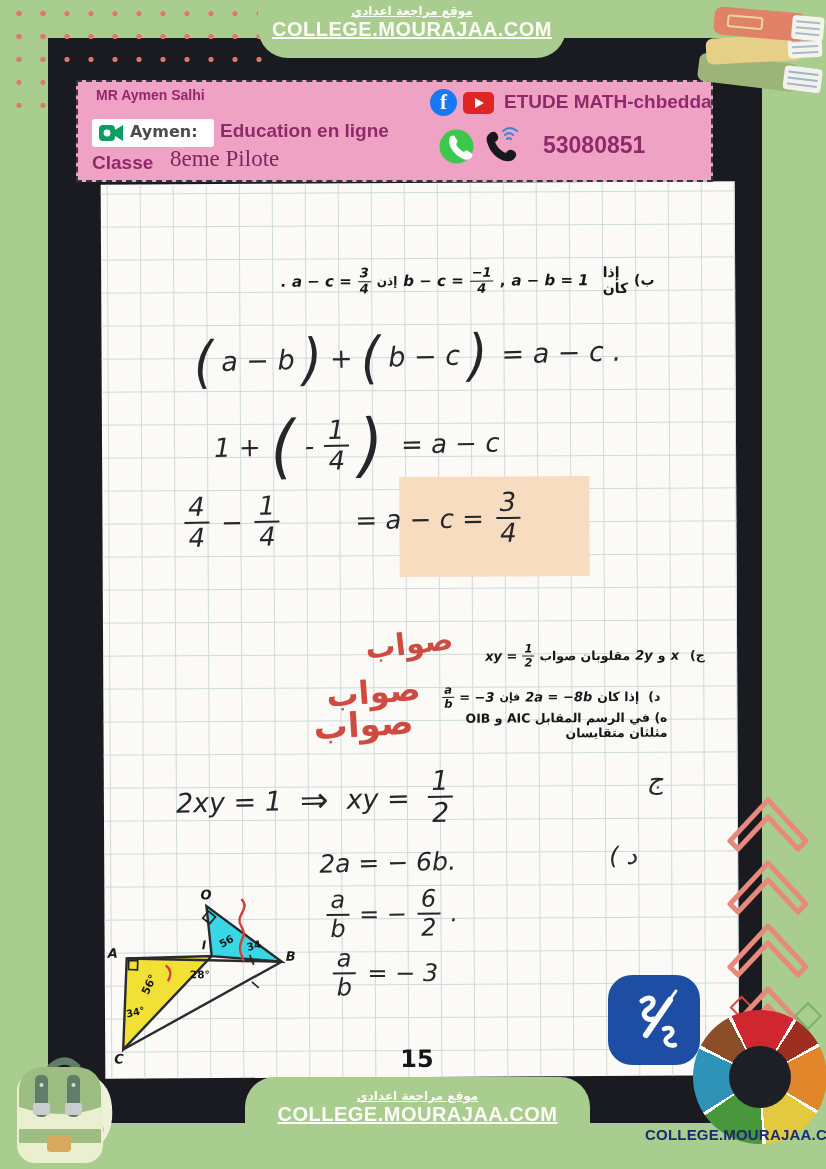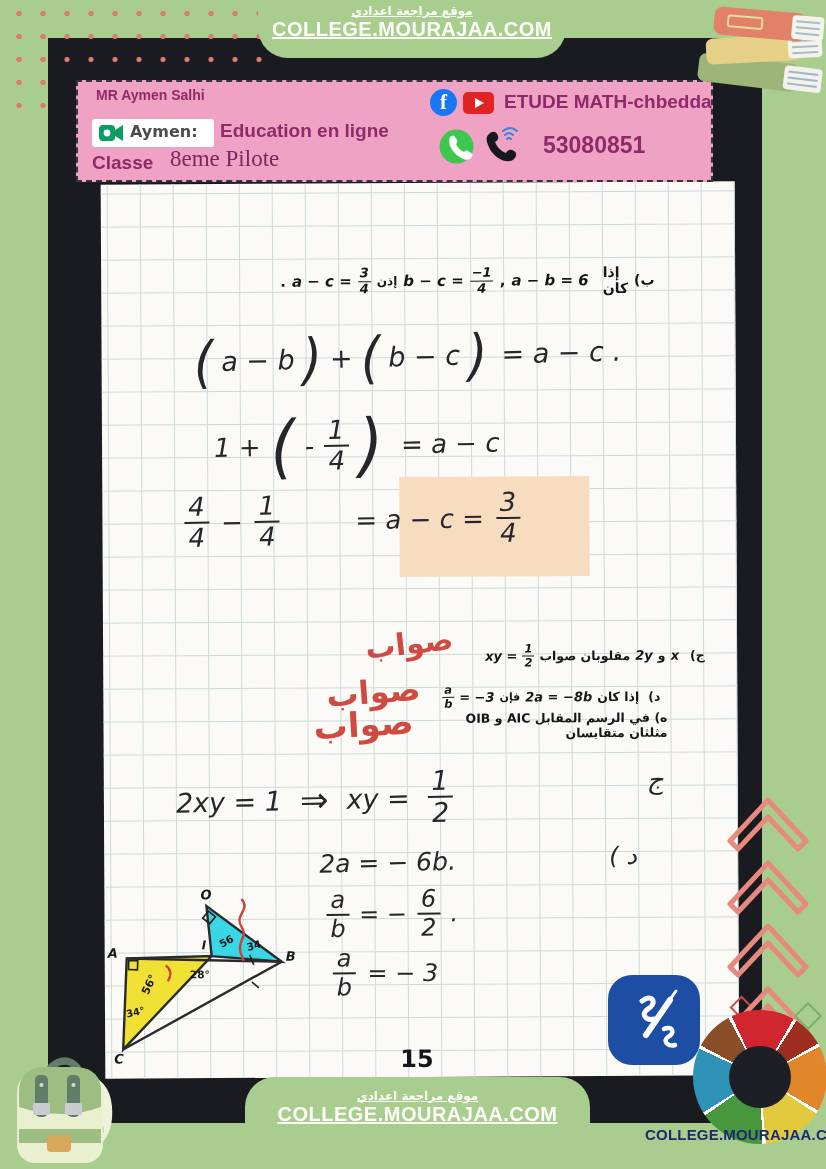--- a/index.html
+++ b/index.html
@@ -49,21 +49,21 @@
       <span class="n">3</span>
       <span>4</span>
     </span>
     <span style="font-size:12px">إذن</span>
     <span class="pmath">b − c =</span>
     <span class="frac pmath" style="font-size:13px">
       <span class="n">−1</span>
       <span>4</span>
     </span>
     <span>,</span>
-    <span class="pmath">a − b = 6</span>
+    <span class="pmath">a − b = 1</span>
     <span style="font-size:14px;margin-left:8px">إذا كان</span>
     <span style="font-size:14px">(ب</span>
   </div>
 
   <div class="abs hwline hw" style="left:92px;top:158px;font-size:27px;gap:8px;transform:rotate(-1.2deg)">
     <span class="paren" style="font-size:50px">(</span>
     <span>a − b</span>
     <span class="paren" style="font-size:50px">)</span>
     <span>+</span>
     <span class="paren" style="font-size:50px">(</span>

